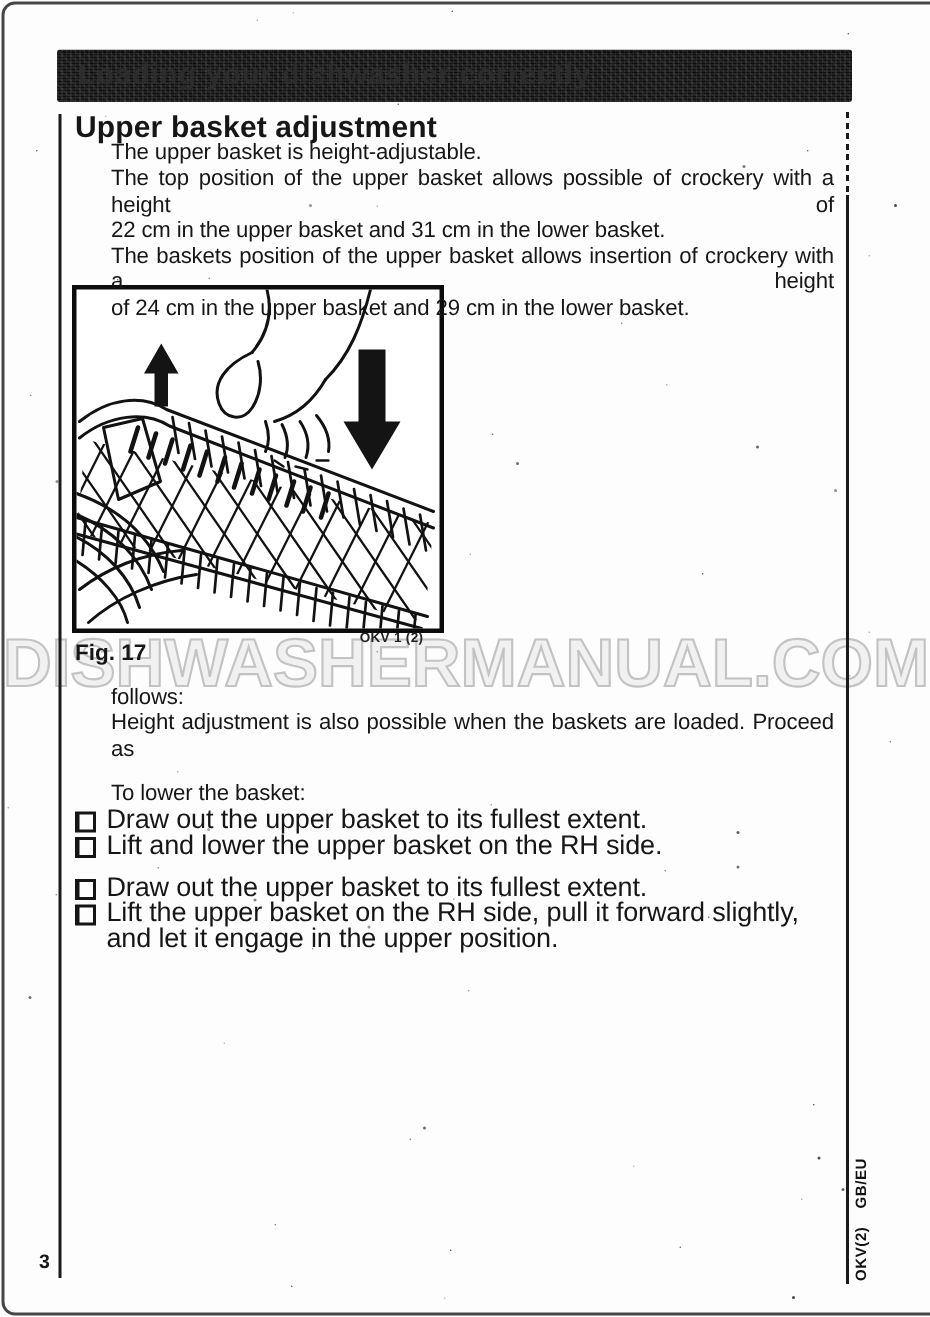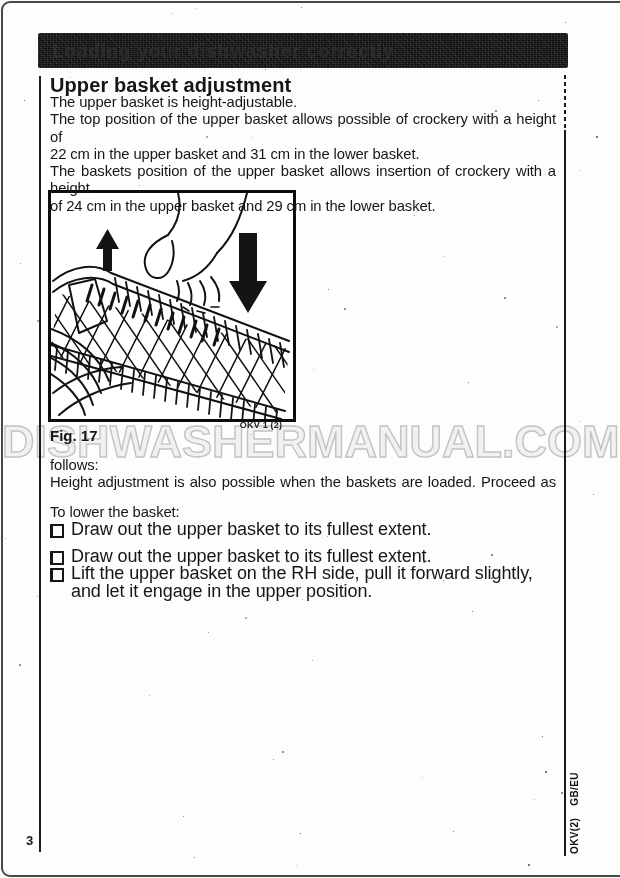--- a/index.html
+++ b/index.html
@@ -29,21 +29,21 @@
   }
   
   .rule-left{position:absolute;left:39px;top:76px;width:2px;height:776px;background:#1a1a1a;z-index:3;}
   .rule-right{position:absolute;left:564px;top:72px;width:2px;height:784px;z-index:3;
     background:linear-gradient(#1a1a1a 0 100%);}
   .rule-right::before{content:"";position:absolute;left:0;top:0;width:2px;height:58px;
     background:repeating-linear-gradient(#fdfdfd 0 3px,#1a1a1a 3px 7px);}
   
   .content-top{position:absolute;left:50px;top:76px;width:506px;z-index:5;}
   .sec-heading{font-size:20px;font-weight:bold;line-height:18px;letter-spacing:.1px;}
-  .line{font-size:14.8px;line-height:17.3px;letter-spacing:-.1px;white-space:normal;}
+  .line{font-size:14.8px;line-height:17.3px;letter-spacing:-.1px;white-space:normal;margin-left:24px;}
   .line.j{text-align:justify;text-align-last:justify;}
   .content-mid{position:absolute;left:50px;top:457px;width:506px;z-index:5;}
   .group{margin-top:12px;}
   .group.tight{margin-top:10px;}
   .check-row{display:flex;align-items:flex-start;}
   .checkbox{
     flex:0 0 auto;width:9px;height:10px;margin:3px 7px 0 0;
     border:2px solid #151515;border-left-width:3px;background:#fdfdfd;
   }
   .check-text{font-size:18px;line-height:17.3px;letter-spacing:-.1px;}
@@ -150,20 +150,24 @@
 
   <div class="content-mid">
     <div class="line">follows:</div>
     <div class="line j">Height adjustment is also possible when the baskets are loaded. Proceed as</div>
 
     <div class="group">
       <div class="line">To lower the basket:</div>
       <div class="check-row">
         <span class="checkbox"></span>
         <span class="check-text">Draw out the upper basket to its fullest extent.</span>
+      </div>
+      <div class="check-row">
+        <span class="checkbox"></span>
+        <span class="check-text">Lift and lower the upper basket on the RH side.</span>
       </div>
     </div>
 
     <div class="group tight">
       <div class="check-row">
         <span class="checkbox"></span>
         <span class="check-text">Draw out the upper basket to its fullest extent.</span>
       </div>
       <div class="check-row">
         <span class="checkbox"></span>

